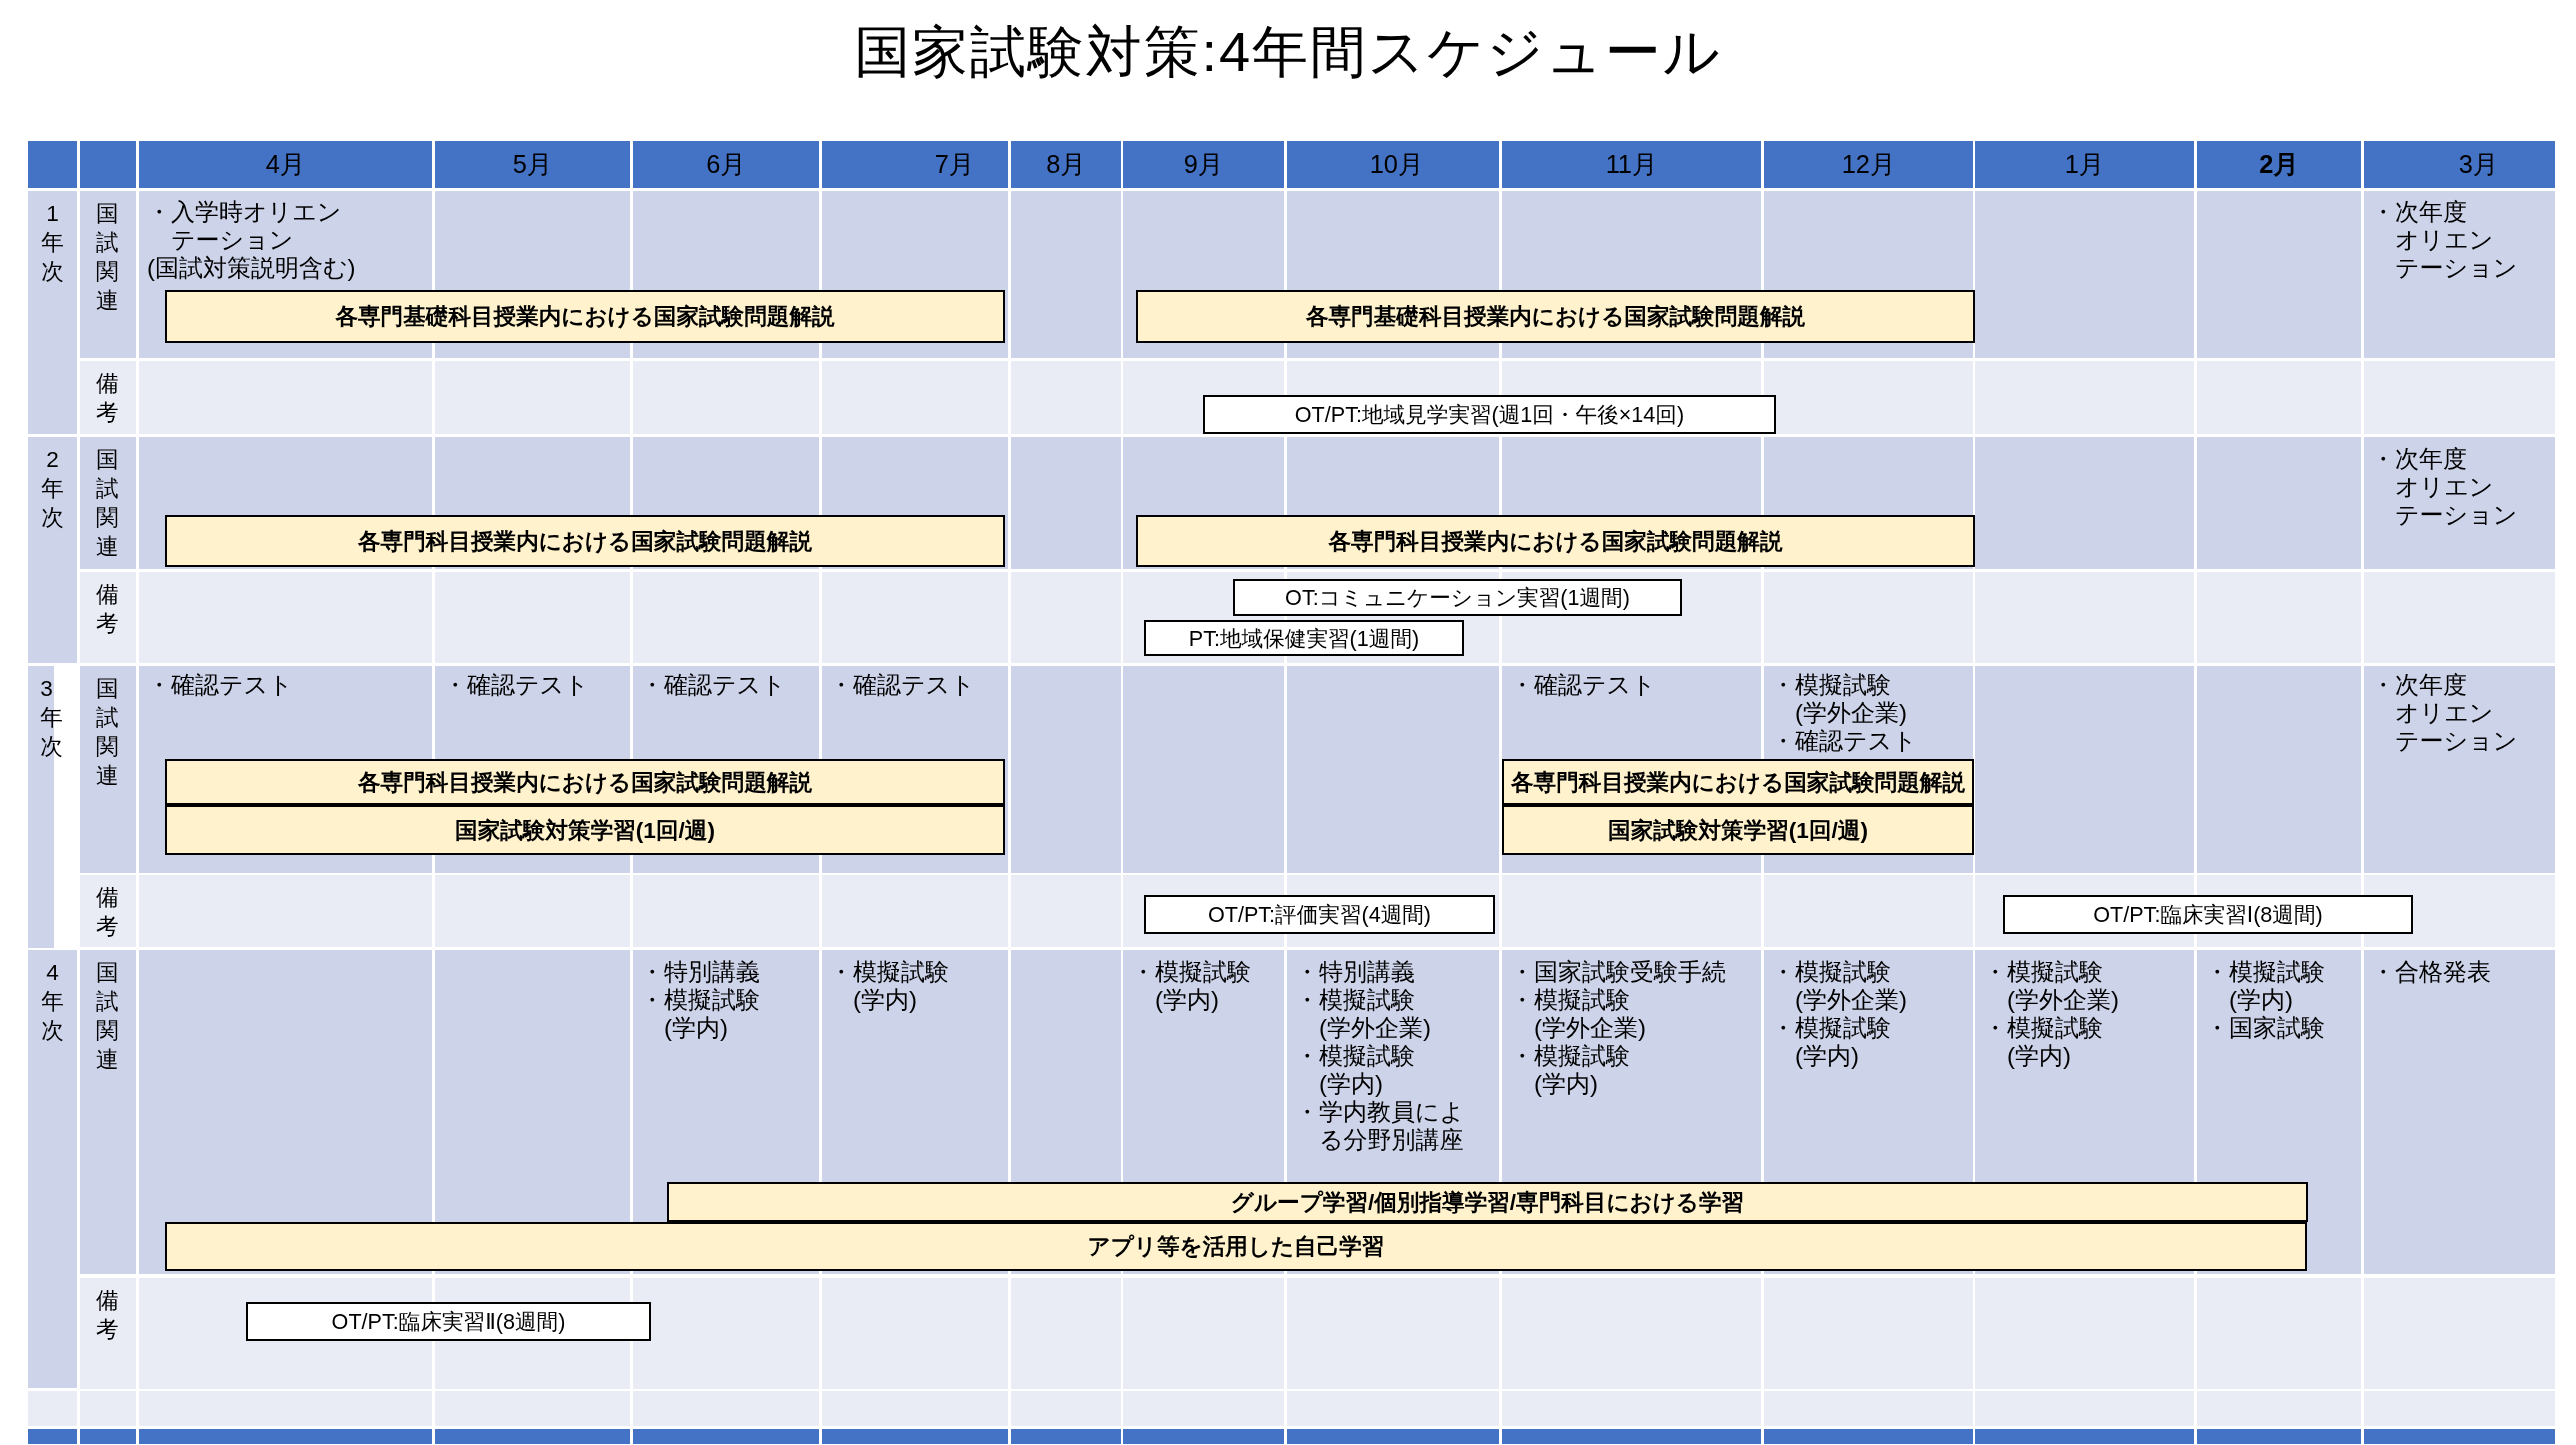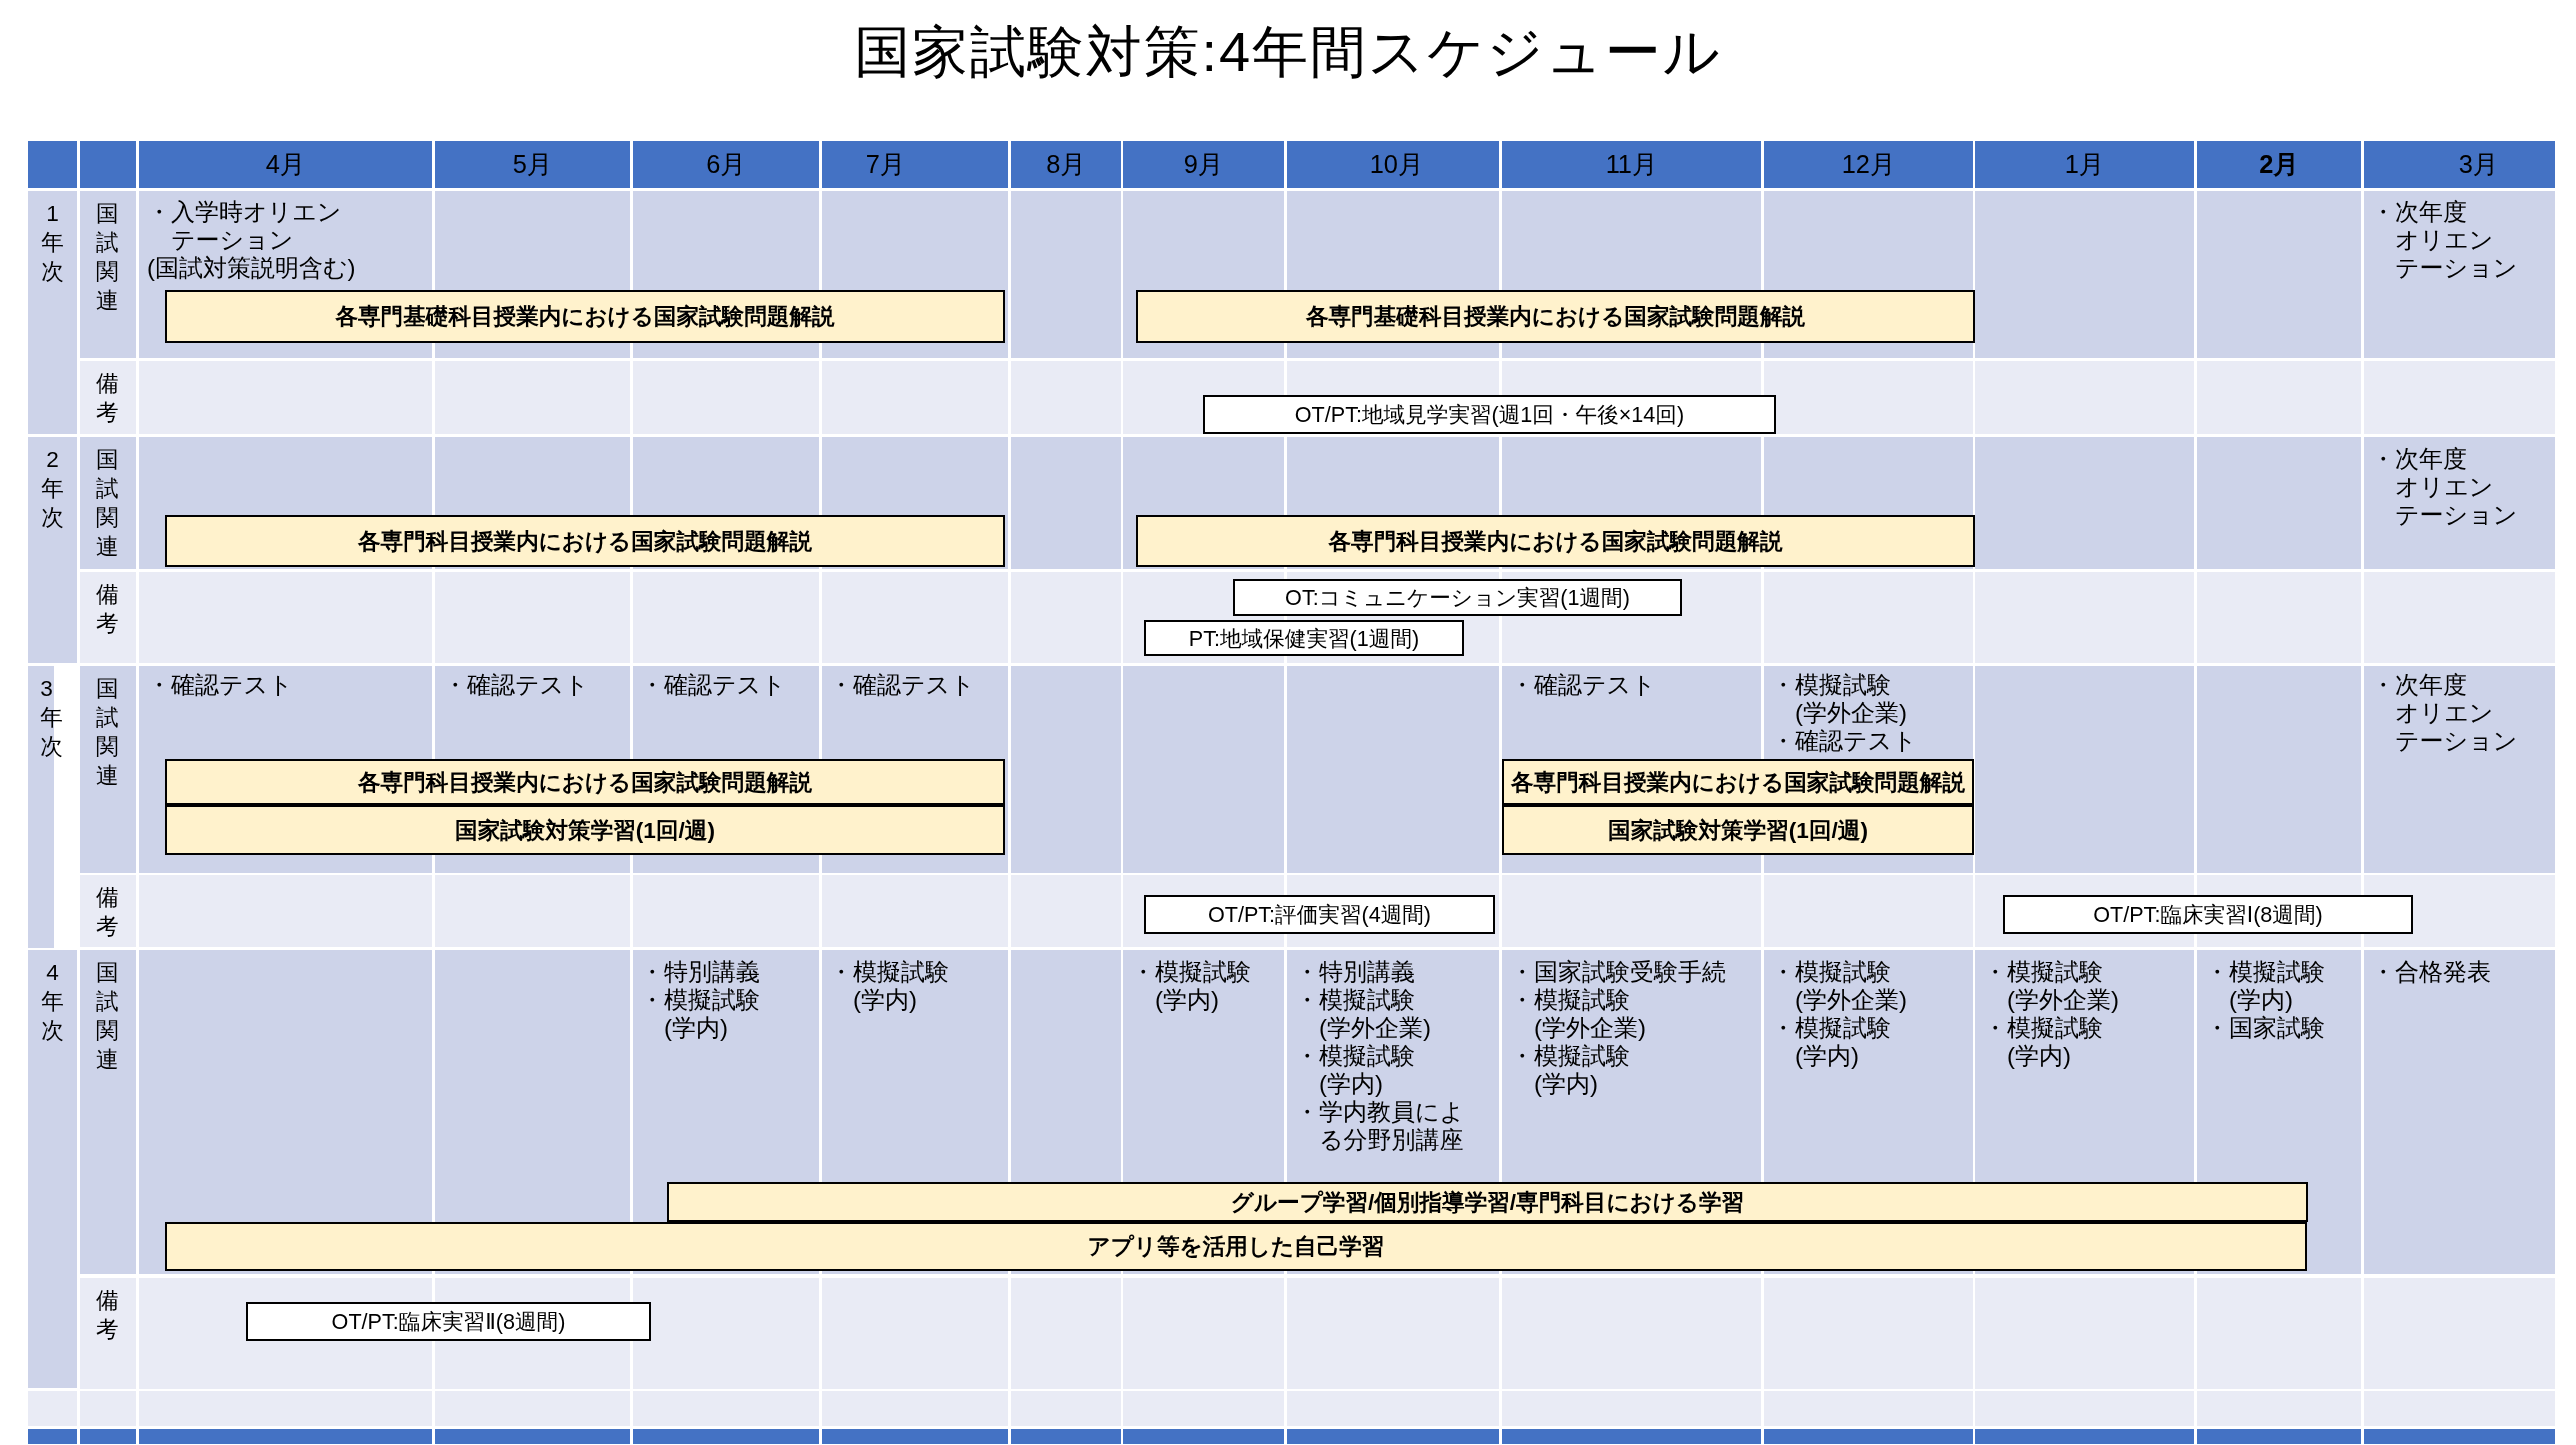--- a/index.html
+++ b/index.html
@@ -161,21 +161,21 @@
       <div class="gridcell" style="left: 1502px; top: 1429px; width: 259px; height: 15px; background: rgb(68, 114, 196);"></div>
       <div class="gridcell" style="left: 1764px; top: 1429px; width: 209px; height: 15px; background: rgb(68, 114, 196);"></div>
       <div class="gridcell" style="left: 1975px; top: 1429px; width: 219px; height: 15px; background: rgb(68, 114, 196);"></div>
       <div class="gridcell" style="left: 2197px; top: 1429px; width: 164px; height: 15px; background: rgb(68, 114, 196);"></div>
       <div class="gridcell" style="left: 2364px; top: 1429px; width: 191px; height: 15px; background: rgb(68, 114, 196);"></div>
     </div>
 
   <div class="mhead" style="left:139px;width:293px;">4月</div>
   <div class="mhead" style="left:435px;width:195px;">5月</div>
   <div class="mhead" style="left:633px;width:186px;">6月</div>
-  <div class="mhead" style="left:788px;width:195px;border-radius:14px;">7月</div>
+  <div class="mhead" style="left:857px;width:195px;border-radius:14px;">7月</div>
   <div class="mhead" style="left:1011px;width:110px;">8月</div>
   <div class="mhead" style="left:1123px;width:161px;">9月</div>
   <div class="mhead" style="left:1287px;width:219px;">10月</div>
   <div class="mhead" style="left:1502px;width:259px;">11月</div>
   <div class="mhead" style="left:1764px;width:209px;">12月</div>
   <div class="mhead" style="left:1975px;width:219px;">1月</div>
   <div class="mhead" style="left:2197px;width:164px;font-weight:bold;">2月</div>
   <div class="mhead" style="left:2364px;width:229px;">3月</div>
 
   <div class="vlabel yearcol" style="left:28px;top:191px;width:49px;height:243px;background:#CDD3E9;">1年次</div>

